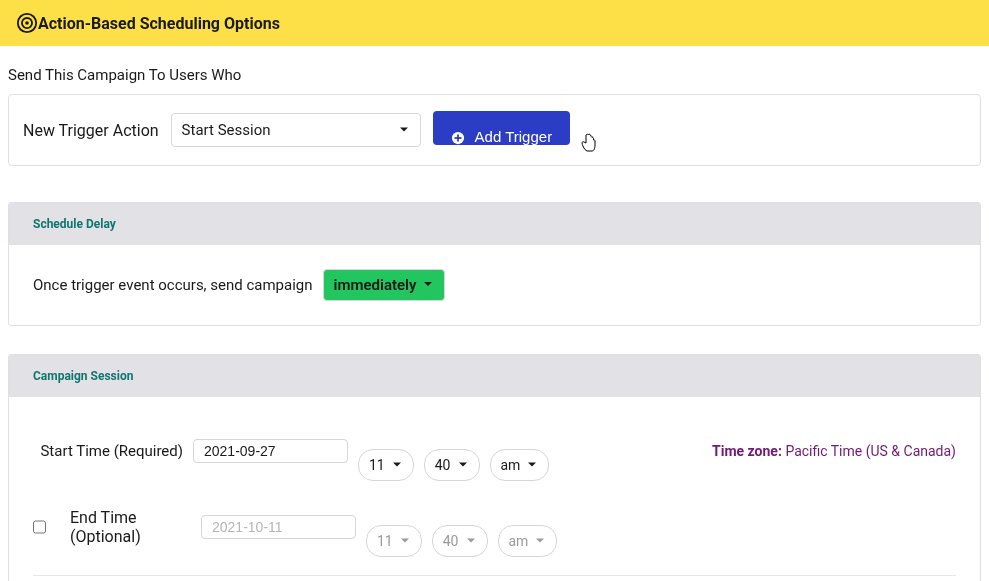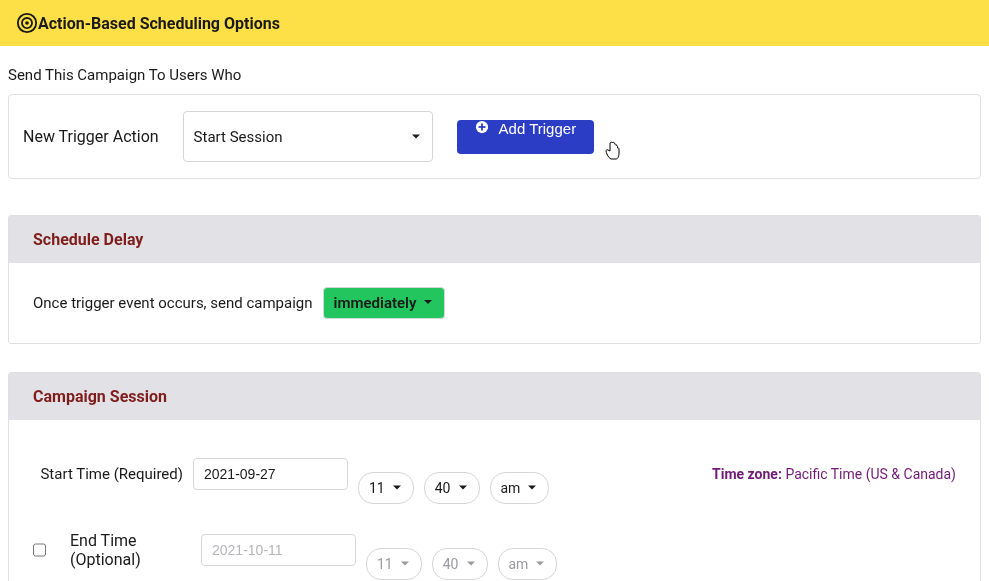--- a/index.html
+++ b/index.html
@@ -37,50 +37,50 @@
       font-size: 15px;
       color: #1a1a1a;
       margin-bottom: 10px;
     }
     .trigger-box {
       border: 1px solid #e0e0e4;
       border-radius: 4px;
       padding: 16px 14px;
       display: flex;
       align-items: center;
-      gap: 24px;
+      gap: 12px;
     }
     .trigger-label {
       font-size: 16px;
       color: #1a1a1a;
     }
     .select-wrap {
       position: relative;
       display: inline-flex;
       align-items: center;
       border: 1px solid #d6d6da;
       border-radius: 4px;
       background: #fff;
-      height: 51px;
+      height: 34px;
       padding: 0 34px 0 10px;
       min-width: 250px;
     }
     .select-wrap .select-text {
       font-size: 15px;
       color: #1a1a1a;
     }
     .select-caret {
       position: absolute;
       right: 10px;
       top: 50%;
       transform: translateY(-50%);
     }
     .btn-primary {
       display: inline-flex;
-      align-items: flex-start;
+      align-items: flex-end;
       gap: 10px;
       background: #2b3cc5;
       color: #fff;
       border: none;
       border-radius: 4px;
       height: 34px;
       padding: 0 18px;
       font-size: 15px;
       cursor: pointer;
     }
@@ -90,22 +90,22 @@
     }
     .panel {
       margin-top: 36px;
       border: 1px solid #e0e0e4;
       border-radius: 3px;
     }
     .panel-header {
       background: #e2e1e6;
       padding: 14px 24px;
       font-weight: 700;
-      font-size: 16px;
-      color: #7f1d1d;
+      font-size: 12px;
+      color: #0f766e;
     }
     .panel-body {
       padding: 24px;
     }
     .delay-row {
       display: flex;
       align-items: center;
       gap: 10px;
       font-size: 15px;
       color: #1a1a1a;
@@ -144,21 +144,21 @@
       width: 158px;
       justify-content: flex-start;
     }
     .duration-label-checkbox input {
       width: 14px;
       height: 14px;
     }
     .date-input {
       border: 1px solid #d6d6da;
       border-radius: 4px;
-      height: 32px;
+      height: 24px;
       padding: 0 10px;
       font-size: 14px;
       width: 155px;
       background: #fff;
       color: #1a1a1a;
     }
     .date-input.disabled {
       color: #b5b5bb;
     }
     .num-select, .ampm-select {

